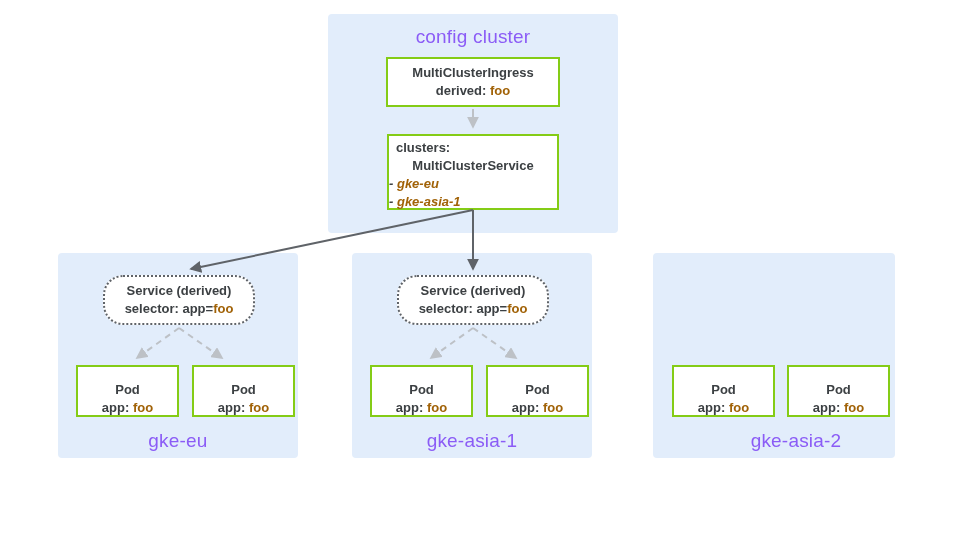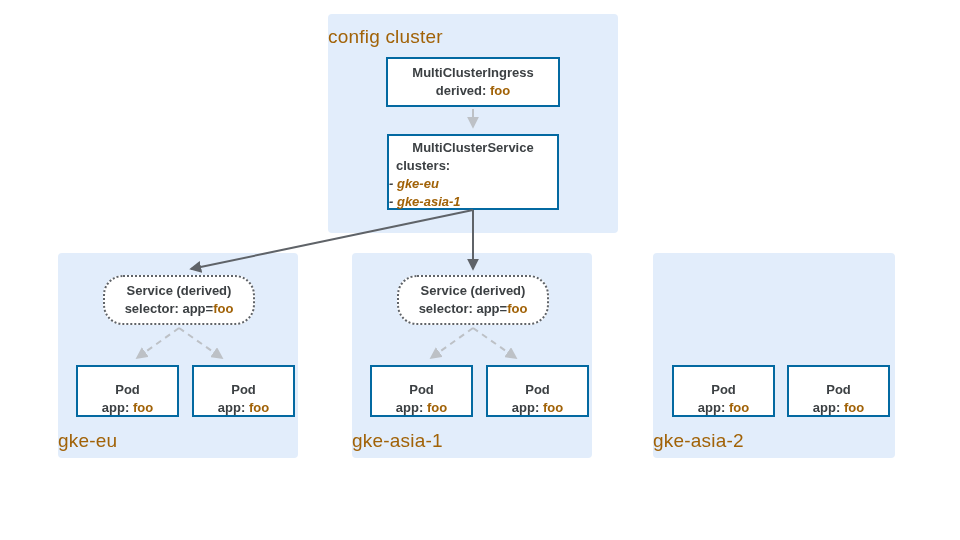--- a/index.html
+++ b/index.html
@@ -16,28 +16,28 @@
     overflow: hidden;
   }
   .panel {
     position: absolute;
     background: #e2edfb;
     border-radius: 4px;
   }
   .panel-label {
     position: absolute;
     font-size: 19px;
-    color: #a16207;
-    text-align: left;
+    color: #8b5cf6;
+    text-align: center;
     letter-spacing: 0.2px;
   }
   .box {
     position: absolute;
     background: #ffffff;
-    border: 2px solid #0369a1;
+    border: 2px solid #84cc16;
     box-sizing: border-box;
     font-size: 13px;
     font-weight: 700;
     color: #3c4043;
     line-height: 18px;
   }
   .box.dotted {
     border: 2px dotted #5f6368;
   }
   .box .line { white-space: nowrap; }
@@ -71,22 +71,22 @@
   <div class="panel-label" style="left:58px; top:430px; width:240px;">gke-eu</div>
   <div class="panel-label" style="left:352px; top:430px; width:240px;">gke-asia-1</div>
   <div class="panel-label" style="left:653px; top:430px; width:286px;">gke-asia-2</div>
 
   <div class="box centered ingress-box" style="left:386px; top:57px; width:174px; height:50px;">
     <div class="line">MultiClusterIngress</div>
     <div class="line"><span>derived: </span><span class="blue">foo</span></div>
   </div>
 
   <div class="box mcs-box" style="left:387px; top:134px; width:172px; height:76px;">
+    <div class="line field-line">clusters:</div>
     <div class="line title-line">MultiClusterService</div>
-    <div class="line field-line">clusters:</div>
     <div class="line item-line"><span>- </span><span class="blue">gke-eu</span></div>
     <div class="line item-line"><span>- </span><span class="blue">gke-asia-1</span></div>
   </div>
 
   <div class="box dotted centered svc-box" style="left:103px; top:275px; width:152px; height:50px;">
     <div class="line">Service (derived)</div>
     <div class="line"><span>selector: app=</span><span class="blue">foo</span></div>
   </div>
 
   <div class="box dotted centered svc-box" style="left:397px; top:275px; width:152px; height:50px;">

